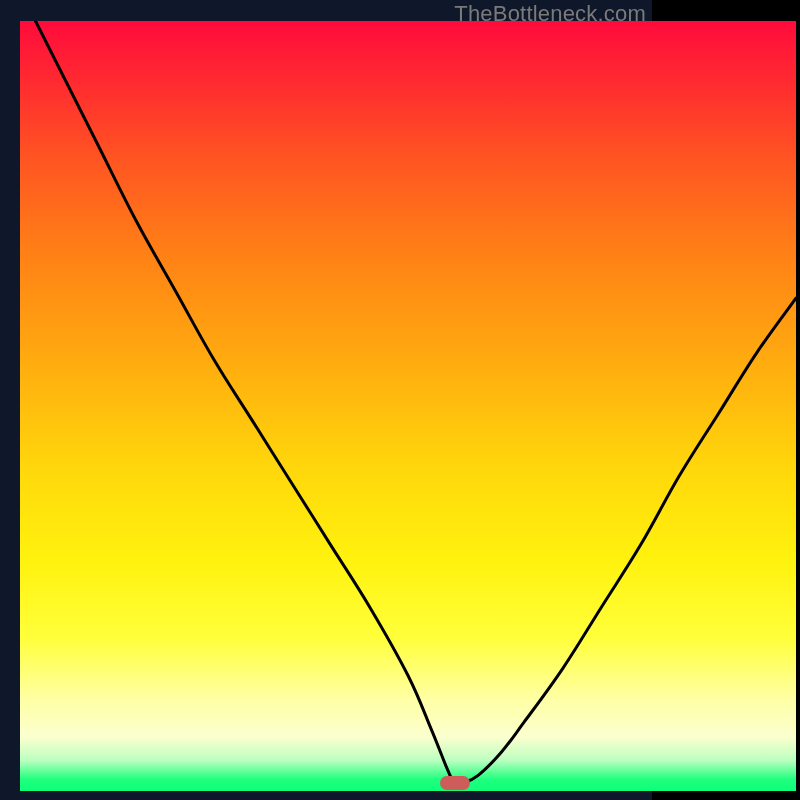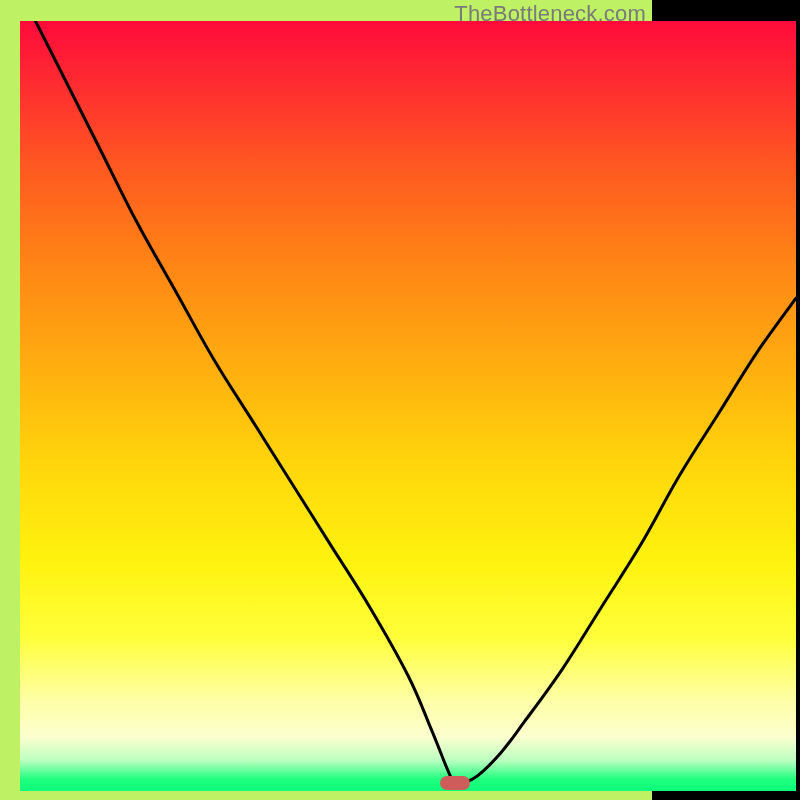--- a/index.html
+++ b/index.html
@@ -8,21 +8,21 @@
     width: 800px;
     height: 800px;
     background: #000;
     overflow: hidden;
     font-family: Arial, Helvetica, sans-serif;
   }
   .frame {
     position: relative;
     width: 652px;
     height: 800px;
-    background: #bef264;
+    background: #0f172a;
   }
   .plot-area {
     position: absolute;
     left: 20px;
     top: 21px;
     width: 776px;
     height: 770px;
     background: linear-gradient(to bottom,
       #ff0b3c 0%,
       #ff2b30 8%,

